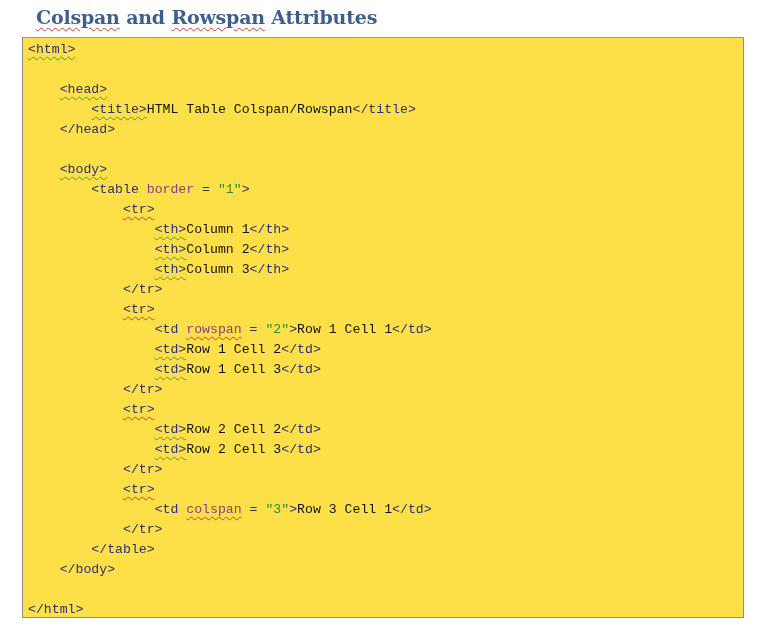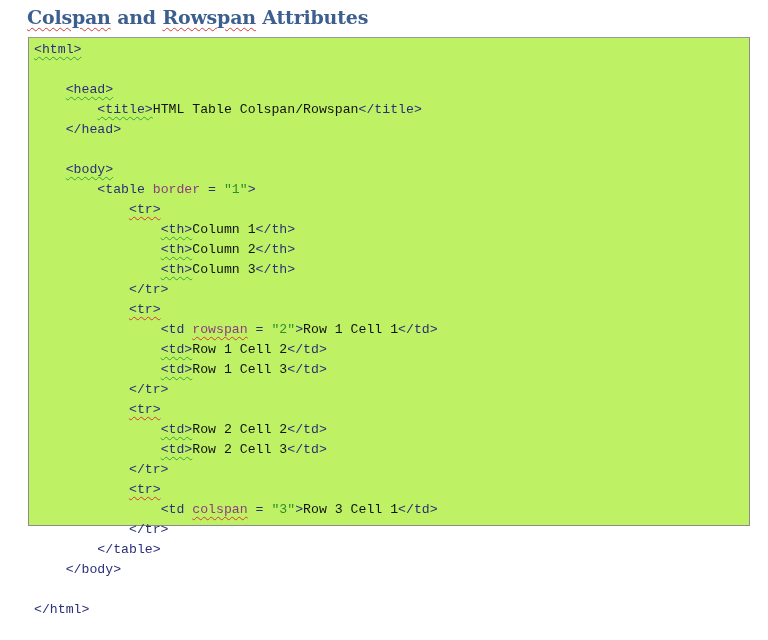--- a/index.html
+++ b/index.html
@@ -1,37 +1,37 @@
 <!DOCTYPE html>
 <html><head>
   <meta charset="utf-8">
   <style>
     html, body { margin: 0; padding: 0; background: #ffffff; }
     body { width: 768px; height: 640px; position: relative; overflow: hidden; }
     .heading {
-      position: absolute; left: 27px; top: 6px;
+      position: absolute; left: 36px; top: 6px;
       font-family: "DejaVu Serif", serif; font-weight: bold;
       font-size: 19px; color: #3d5f8f; letter-spacing: -0.2px;
       white-space: nowrap;
     }
     .squig {
       text-decoration: underline wavy #d23a3a;
       text-decoration-thickness: 1px;
       text-underline-offset: 3px;
     }
     .squig-g {
       text-decoration: underline wavy #3aa43a;
       text-decoration-thickness: 1px;
       text-underline-offset: 3px;
     }
     .code-box {
-      position: absolute; left: 28px; top: 37px;
-      width: 722px; height: 489px;
+      position: absolute; left: 22px; top: 37px;
+      width: 722px; height: 581px;
       border: 1px solid #8c8c8c; border-top-color: #9a9a9a;
-      background: #bef264; box-sizing: border-box;
+      background: #fde047; box-sizing: border-box;
     }
     .code {
       position: absolute; left: 5px; top: 2px;
       font-family: "Liberation Mono", monospace;
       font-size: 13.2px; line-height: 20px;
       color: #111111; white-space: pre;
     }
     .line { height: 20px; display: block; }
     .tag { color: #2b2f7a; }
     .attr { color: #8e3c7e; }

